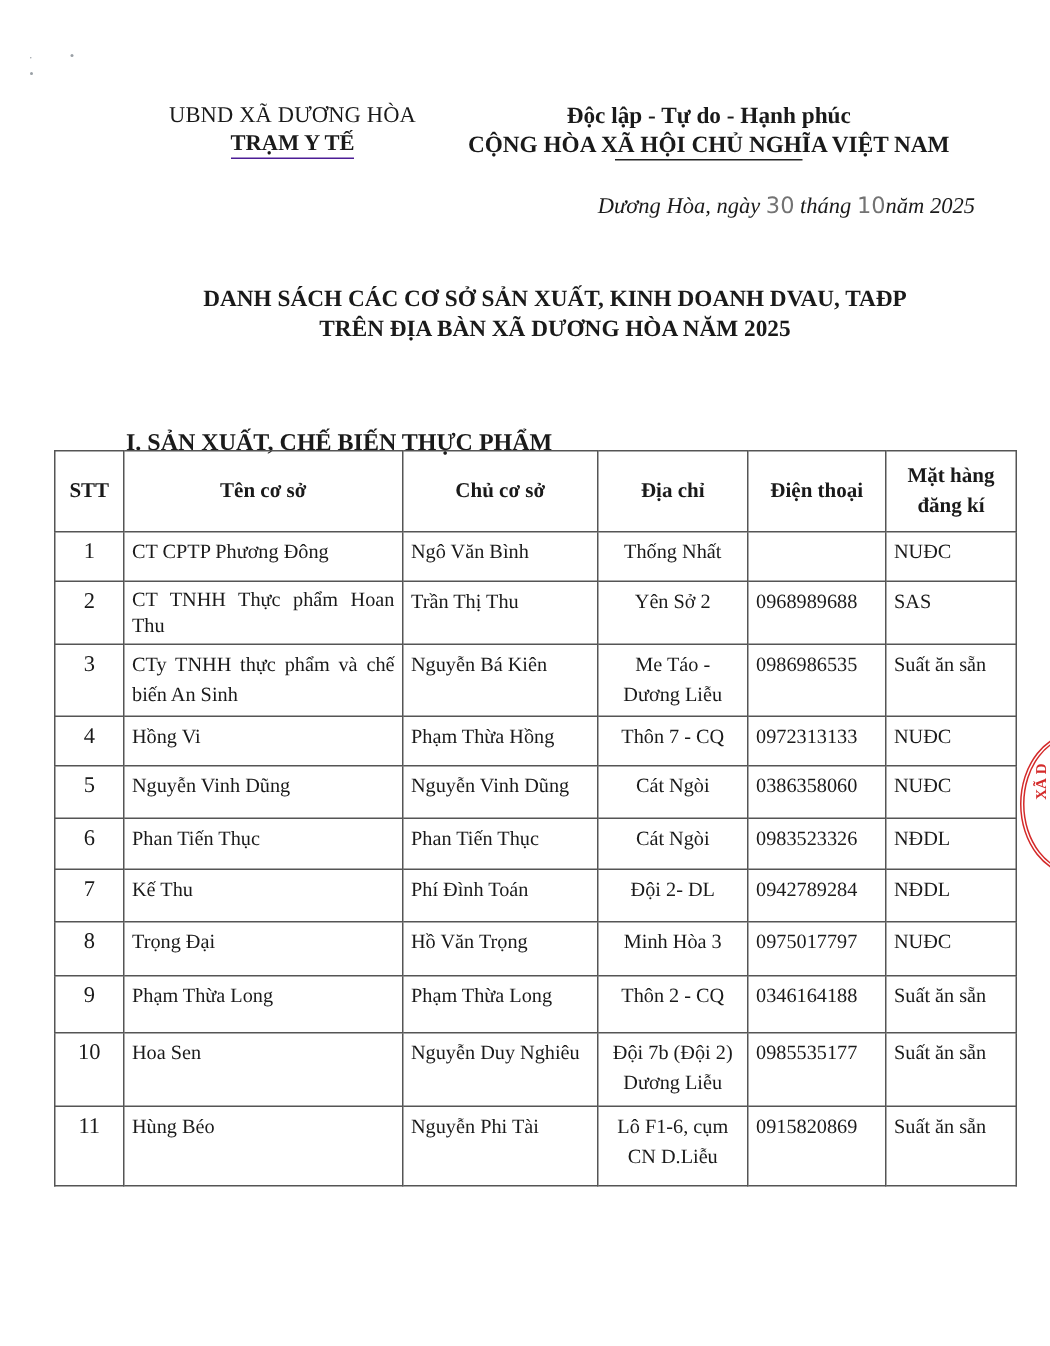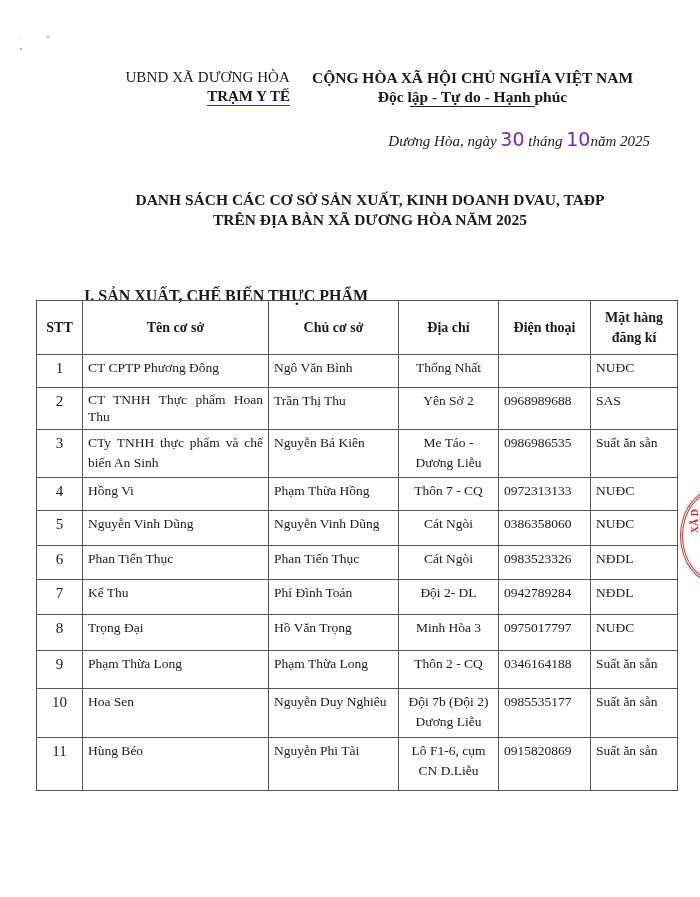--- a/index.html
+++ b/index.html
@@ -2,28 +2,28 @@
 <html><head>
 <meta charset="utf-8">
 <style>
   html, body { margin: 0; padding: 0; }
   body {
     width: 700px; height: 897px; background: #ffffff; position: relative; overflow: hidden;
     font-family: "Liberation Serif", "DejaVu Serif", serif; color: #1a1a1a;
   }
   .abs { position: absolute; }
   .speck { position: absolute; width: 2px; height: 2px; background: #9aa0a6; border-radius: 1px; }
-  .hdr-left { left: 100px; top: 68px; width: 190px; text-align: right; font-size: 15px; line-height: 19px; }
+  .hdr-left { left: 100px; top: 68px; width: 190px; text-align: center; font-size: 15px; line-height: 19px; }
   .hdr-left .org { letter-spacing: 0.1px; }
   .hdr-left .unit { font-weight: bold; display: inline-block; border-bottom: 1px solid #4c1d95; line-height: 17px; }
   .hdr-right { left: 300px; top: 68px; width: 345px; text-align: center; font-size: 15.5px; line-height: 19px; font-weight: bold; }
   .hdr-right .motto { display: inline-block; }
   .motto-line { position: absolute; left: 410px; top: 106px; width: 125px; height: 1px; background: #222; }
   .date-line { left: 360px; top: 128px; width: 290px; text-align: right; font-style: italic; font-size: 15px; }
-  .date-line .hand { color: #6d28d9; font-style: normal; font-family: "DejaVu Sans", sans-serif; font-size: 19px; }
+  .date-line .hand { color: #737373; font-style: normal; font-family: "DejaVu Sans", sans-serif; font-size: 15px; }
   .title { left: 90px; top: 190px; width: 560px; text-align: center; font-weight: bold; font-size: 15.5px; line-height: 20px; }
   .section { left: 84px; top: 275px; font-weight: bold; font-size: 16px; margin-top: 12px; }
   table.grid {
     position: absolute; left: 36px; top: 300px; width: 641px; border-collapse: collapse;
     font-size: 13.5px; table-layout: fixed;
   }
   table.grid th, table.grid td { border: 1px solid #555; padding: 3px 5px; vertical-align: top; line-height: 20px; }
   table.grid th { font-weight: bold; text-align: center; vertical-align: middle; font-size: 14px; }
   td.stt { text-align: center; font-size: 15px; }
   td.addr { text-align: center; }
@@ -38,22 +38,22 @@
 <div class="speck" style="left:20px;top:48px;"></div>
 <div class="speck" style="left:47px;top:36px;"></div>
 <div class="speck" style="left:20px;top:38px;width:1px;height:1px;"></div>
 
 <div class="abs hdr-left">
   <div class="org">UBND XÃ DƯƠNG HÒA</div>
   <div><span class="unit">TRẠM Y TẾ</span></div>
 </div>
 
 <div class="abs hdr-right">
+  <div><span class="motto">Độc lập - Tự do - Hạnh phúc</span></div>
   <div>CỘNG HÒA XÃ HỘI CHỦ NGHĨA VIỆT NAM</div>
-  <div><span class="motto">Độc lập - Tự do - Hạnh phúc</span></div>
 </div>
 <div class="motto-line"></div>
 
 <div class="abs date-line">
   <span>Dương Hòa, ngày </span><span class="hand">30</span><span> tháng </span><span class="hand">10</span><span>năm 2025</span>
 </div>
 
 <div class="abs title">
   <div>DANH SÁCH CÁC CƠ SỞ SẢN XUẤT, KINH DOANH DVAU, TAĐP</div>
   <div>TRÊN ĐỊA BÀN XÃ DƯƠNG HÒA NĂM 2025</div>

